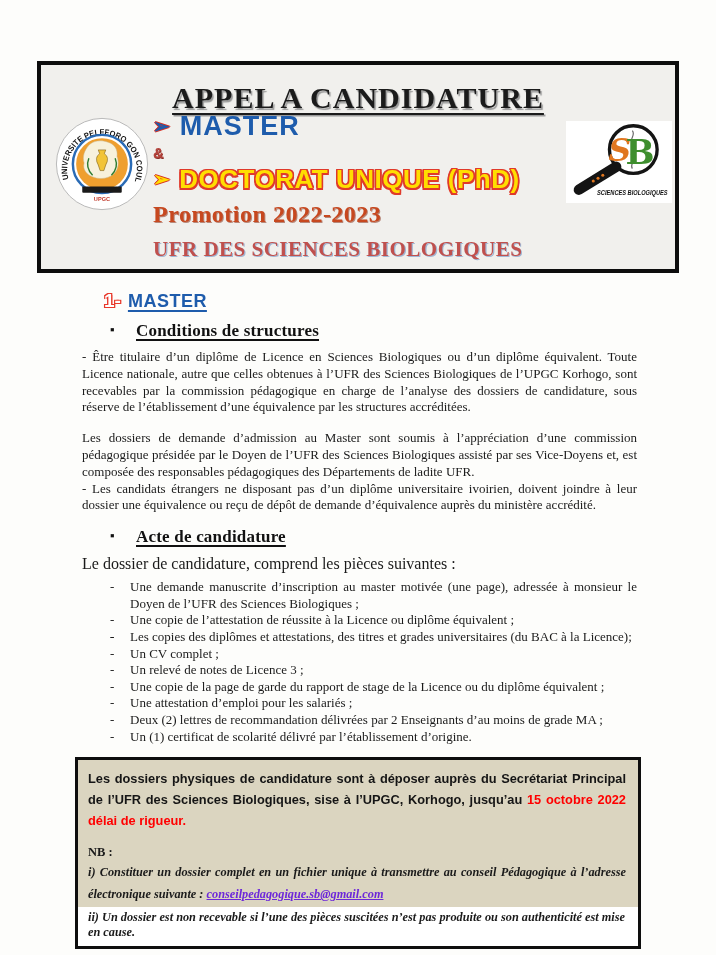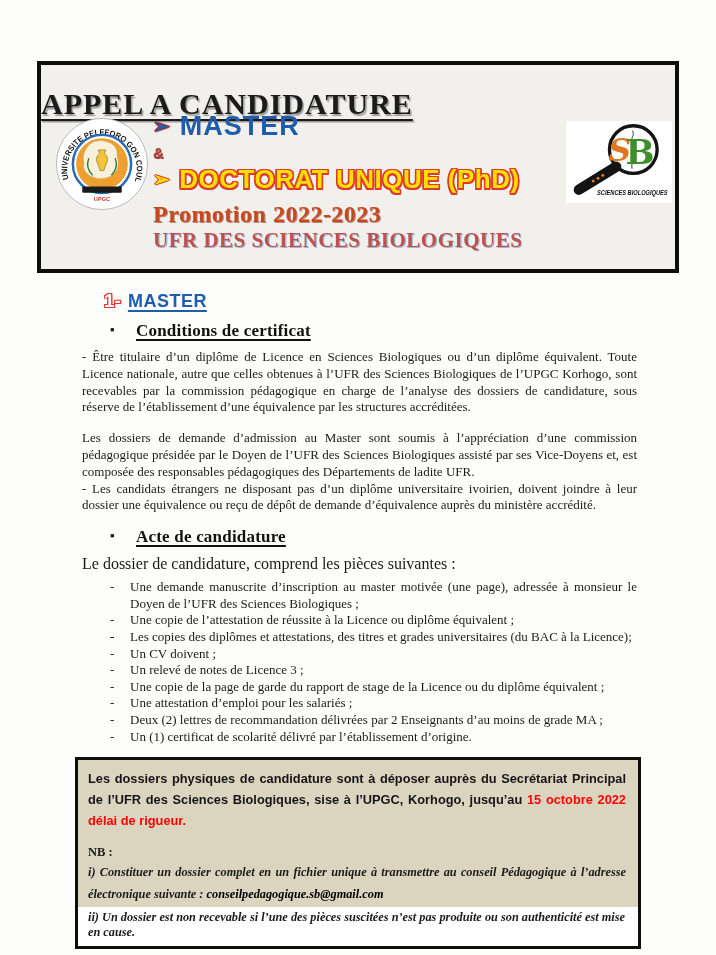--- a/index.html
+++ b/index.html
@@ -7,21 +7,21 @@
     width:716px;height:955px;position:relative;overflow:hidden;
     background:#FDFDFB;color:#1a1a1a;
     font-family:"Liberation Serif", serif;
   }
   
   .header-box{
     position:absolute;left:37px;top:61px;width:634px;height:204px;
     border:4px solid #0d0d0d;background:#F1F0ED;
   }
   .doc-title{
-    text-align:left;margin-top:22px;
+    text-align:center;margin-top:16px;
     font-family:"Liberation Serif", serif;
     font-size:30px;font-weight:700;letter-spacing:1px;color:#1b1b1b;
     text-shadow:1.5px 1.5px 1px #9a9a9a;
     text-decoration:underline;text-decoration-thickness:2px;text-underline-offset:5px;
   }
   .logo-left{position:absolute;left:14px;top:52px;width:94px;height:94px;}
   .logo-right{position:absolute;right:3px;top:56px;width:106px;height:82px;background:#ffffff;}
   .logo-left svg,.logo-right svg{width:100%;height:100%;display:block;}
   .header-center{position:absolute;left:112px;right:132px;top:46px;text-align:left;}
   .master-line{
@@ -37,21 +37,21 @@
     margin-top:3px;font-family:"Liberation Sans", sans-serif;font-weight:900;
     font-size:26px;color:#FFDE00;letter-spacing:0.5px;
     text-shadow:-1.5px -1.5px 0 #E03A2A,1.5px -1.5px 0 #E03A2A,-1.5px 1.5px 0 #E03A2A,1.5px 1.5px 0 #E03A2A,
                 -1.5px 0 0 #E03A2A,1.5px 0 0 #E03A2A,0 -1.5px 0 #E03A2A,0 1.5px 0 #E03A2A;
   }
   .promotion{
     margin-top:6px;font-weight:700;font-size:24px;color:#C7481F;
     text-shadow:1px 1px 0 rgba(125,32,8,.5);letter-spacing:0.5px;
   }
   .ufr-line{
-    font-weight:700;font-size:21px;color:#C0504D;letter-spacing:0.5px;
+    margin-top:9px;font-weight:700;font-size:21px;color:#C0504D;letter-spacing:0.5px;
     text-shadow:1.2px 1.2px 0 #9FB6D4;
   }
   
   .content{position:absolute;left:82px;right:79px;top:290px;}
   .sec-title{margin-left:22px;font-family:"Liberation Sans", sans-serif;}
   .sec-num{
     font-size:19px;font-weight:900;color:#ffffff;margin-right:7px;
     text-shadow:-1.2px -1.2px 0 #E8392B,1.2px -1.2px 0 #E8392B,-1.2px 1.2px 0 #E8392B,1.2px 1.2px 0 #E8392B;
   }
   .sec-master{
@@ -77,21 +77,21 @@
     margin:12px -4px 0 -7px;border:3px solid #0e0e0e;background:#DBD5C0;
     padding:8px 12px 0 10px;
   }
   .notice-main{
     margin:0;font-family:"Liberation Sans", sans-serif;font-weight:700;
     font-size:12.8px;line-height:1.65;text-align:justify;color:#151515;
   }
   .deadline{color:#FF0000;}
   .nb-label{margin:14px 0 0;font-size:12.5px;font-weight:700;}
   .nb-i{margin:2px 0 0;font-size:12.3px;font-weight:700;font-style:italic;line-height:1.75;text-align:justify;}
-  .email-link{color:#000000;font-weight:700;cursor:pointer;}
+  .email-link{color:#6d28d9;font-weight:700;text-decoration:underline;cursor:pointer;}
   .nb-ii{
     margin:2px -12px 0 -10px;padding:3px 12px 6px 10px;background:#ffffff;
     font-size:12.3px;font-weight:700;font-style:italic;
   }
 </style>
 </head>
 <body>
 
 <div class="header-box">
   <div class="doc-title">APPEL A CANDIDATURE</div>
@@ -143,39 +143,39 @@
   </div>
 </div>
 
 <div class="content">
 
   <div class="sec-title">
     <span class="sec-num">1-</span><span class="sec-master">MASTER</span>
   </div>
 
   <div class="sub-heading">
-    <span class="bullet">▪</span><span class="heading-text">Conditions de certificat</span>
+    <span class="bullet">▪</span><span class="heading-text">Conditions de structures</span>
   </div>
 
   <p class="para">- Être titulaire d’un diplôme de Licence en Sciences Biologiques ou d’un diplôme équivalent. Toute Licence nationale, autre que celles obtenues à l’UFR des Sciences Biologiques de l’UPGC Korhogo, sont recevables par la commission pédagogique en charge de l’analyse des dossiers de candidature, sous réserve de l’établissement d’une équivalence par les structures accréditées.</p>
   <p class="para gap-top">Les dossiers de demande d’admission au Master sont soumis à l’appréciation d’une commission pédagogique présidée par le Doyen de l’UFR des Sciences Biologiques assisté par ses Vice-Doyens et, est composée des responsables pédagogiques des Départements de ladite UFR.</p>
   <p class="para">- Les candidats étrangers ne disposant pas d’un diplôme universitaire ivoirien, doivent joindre à leur dossier une équivalence ou reçu de dépôt de demande d’équivalence auprès du ministère accrédité.</p>
 
   <div class="sub-heading" style="margin-top:13px;">
     <span class="bullet">▪</span><span class="heading-text">Acte de candidature</span>
   </div>
 
   <p class="intro">Le dossier de candidature, comprend les pièces suivantes :</p>
 
   <ul class="doc-list">
     <li><span class="dash">-</span><span>Une demande manuscrite d’inscription au master motivée (une page), adressée à monsieur le Doyen de l’UFR des Sciences Biologiques ;</span></li>
     <li><span class="dash">-</span><span>Une copie de l’attestation de réussite à la Licence ou diplôme équivalent ;</span></li>
     <li><span class="dash">-</span></li>
     <li><span class="dash">-</span><span>Les copies des diplômes et attestations, des titres et grades universitaires (du BAC à la Licence);</span></li>
-    <li><span class="dash">-</span><span>Un CV doivent ;</span></li>
+    <li><span class="dash">-</span><span>Un CV complet ;</span></li>
     <li><span class="dash">-</span><span>Un relevé de notes de Licence 3 ;</span></li>
     <li><span class="dash">-</span><span>Une copie de la page de garde du rapport de stage de la Licence ou du diplôme  équivalent ;</span></li>
     <li><span class="dash">-</span><span>Une attestation d’emploi pour les salariés ;</span></li>
     <li><span class="dash">-</span><span>Deux (2) lettres de recommandation délivrées par 2 Enseignants d’au moins de grade MA ;</span></li>
     <li><span class="dash">-</span><span>Un (1) certificat de scolarité délivré par l’établissement d’origine.</span></li>
   </ul>
 
   <div class="notice-box">
     <p class="notice-main">
       <span>Les dossiers physiques de candidature sont à déposer auprès du Secrétariat Principal de l’UFR des Sciences Biologiques, sise à l’UPGC, Korhogo, jusqu’au </span><span class="deadline">15 octobre 2022 délai de rigueur.</span>

